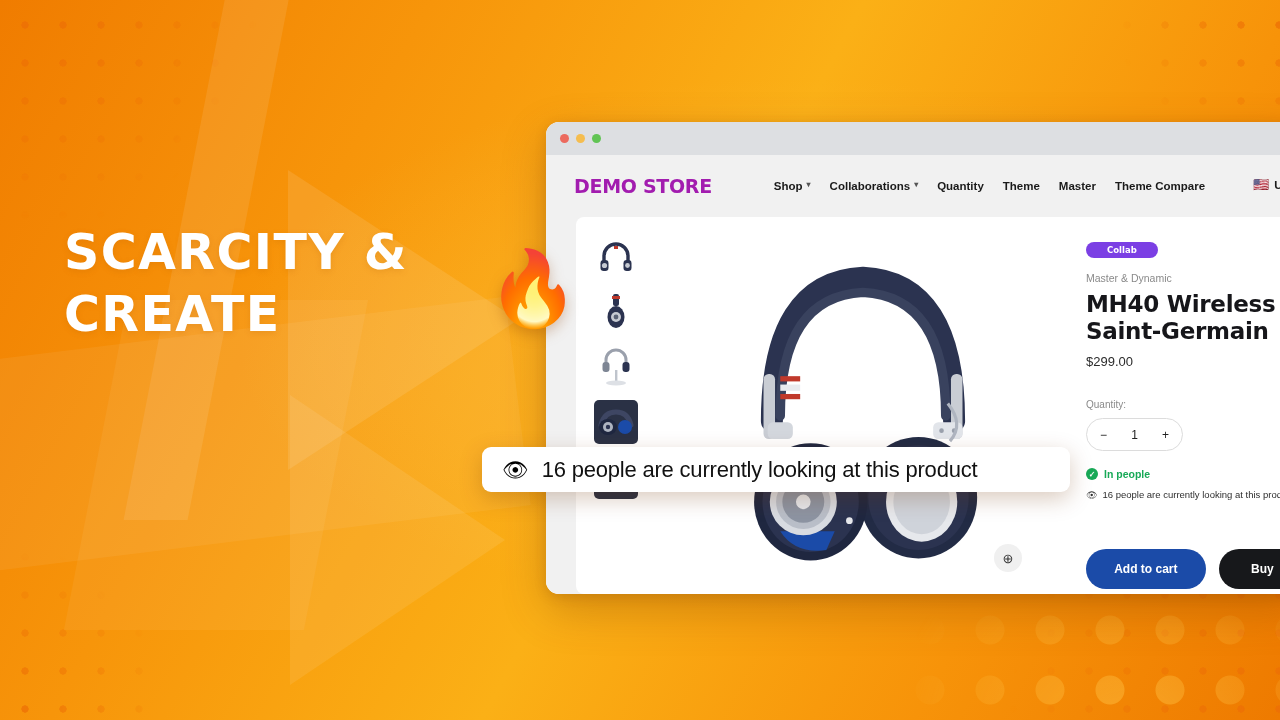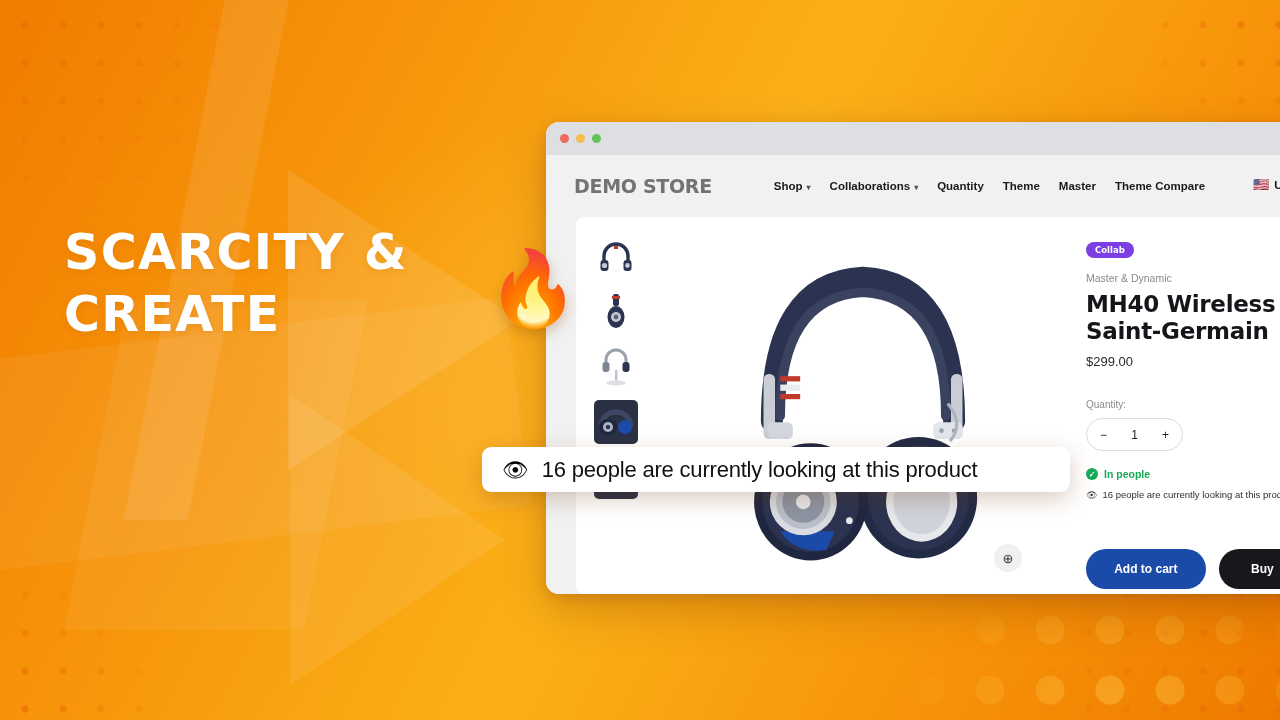--- a/index.html
+++ b/index.html
@@ -101,27 +101,27 @@
 
   .site { height:439px; background:#F1F1F1; position:relative; }
 
   
   .site-head {
     height:62px; display:flex; align-items:center;
     padding:0 0 0 28px; background:#F1F1F1;
   }
   .logo {
     font-family:"DejaVu Sans", sans-serif;
-    font-weight:800; font-size:19px; letter-spacing:-0.3px; color:#737373;
+    font-weight:800; font-size:19px; letter-spacing:-0.3px; color:#a21caf;
     white-space:nowrap;
   }
   .nav { display:flex; align-items:center; gap:19px; margin-left:62px; }
   .nav-item {
     font-size:11.5px; font-weight:700; color:#1a1a1a;
-    display:flex; align-items:flex-end; gap:4px; white-space:nowrap;
+    display:flex; align-items:flex-start; gap:4px; white-space:nowrap;
   }
   .chev { font-size:8px; color:#555; }
   .currency {
     position:absolute; right:-2px; top:22px;
     display:flex; align-items:center; gap:5px;
     font-size:11.5px; font-weight:700; color:#1a1a1a; white-space:nowrap;
   }
   .flag { font-size:13px; }
 
   
@@ -150,21 +150,21 @@
   .zoom-btn {
     position:absolute; right:64px; bottom:22px;
     width:28px; height:28px; border-radius:50%;
     background:#F0F0F0; display:flex; align-items:center;
     justify-content:center; color:#333; font-size:13px;
   }
 
   .info { width:220px; flex:0 0 auto; padding:22px 0 0 0; }
   .badge {
     display:inline-block; background:#7B3FE4; color:#fff;
-    font-size:8.5px; font-weight:800; padding:3px 9px;
+    font-size:8.5px; font-weight:800; padding:3px 21px;
     border-radius:9px; font-family:"DejaVu Sans", sans-serif;
   }
   .vendor { margin-top:14px; font-size:10.5px; color:#8A8A8A; }
   .ptitle {
     margin-top:7px; font-size:23px; font-weight:800; color:#16161A;
     line-height:27px; letter-spacing:-0.3px; white-space:nowrap;
     font-family:"DejaVu Sans", sans-serif;
   }
   .price { margin-top:9px; font-size:13px; color:#2B2B2B; }
   .qty-label { margin-top:30px; font-size:10px; color:#8A8A8A; }

